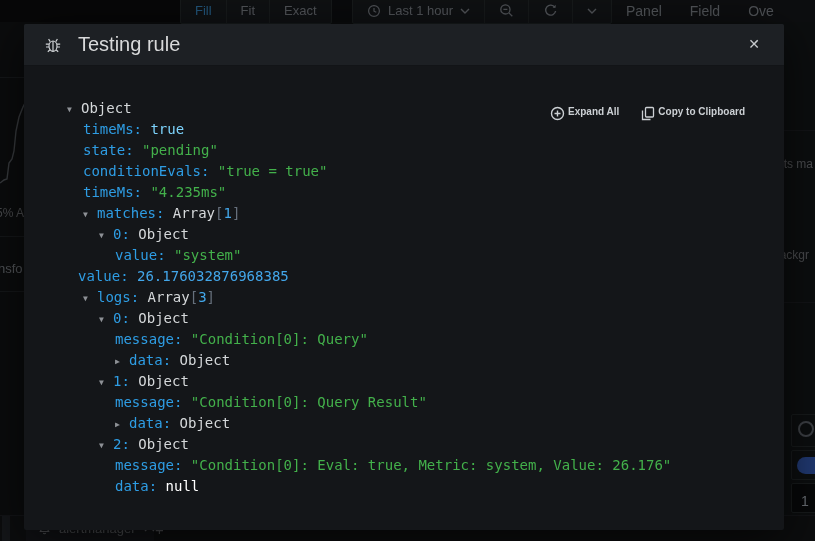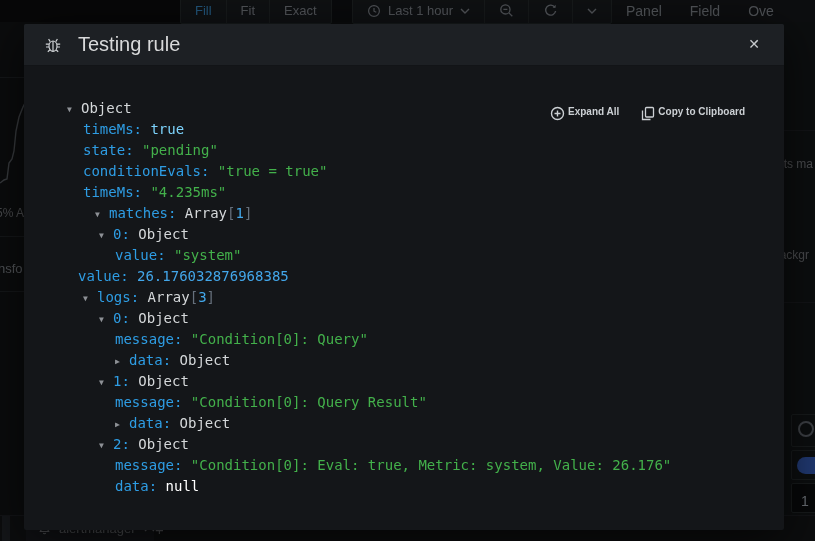--- a/index.html
+++ b/index.html
@@ -204,21 +204,21 @@
         <span>Copy to Clipboard</span>
       </div>
     </div>
 
     <div id="tree">
         <div class="trow" style="padding-left: 35px;"><span class="tarrow">▼</span><span class="tplain">Object</span></div>
         <div class="trow" style="padding-left: 51px;"><span class="tk">timeMs: </span><span class="t-bool">true</span></div>
         <div class="trow" style="padding-left: 51px;"><span class="tk">state: </span><span class="t-string">"pending"</span></div>
         <div class="trow" style="padding-left: 51px;"><span class="tk">conditionEvals: </span><span class="t-string">"true = true"</span></div>
         <div class="trow" style="padding-left: 51px;"><span class="tk">timeMs: </span><span class="t-string">"4.235ms"</span></div>
-        <div class="trow" style="padding-left: 51px; margin-left: 12px;"><span class="tarrow">▼</span><span class="tk">matches: </span><span class="tplain">Array</span><span class="tbr">[</span><span class="t-number">1</span><span class="tbr">]</span></div>
+        <div class="trow" style="padding-left: 51px;"><span class="tarrow">▼</span><span class="tk">matches: </span><span class="tplain">Array</span><span class="tbr">[</span><span class="t-number">1</span><span class="tbr">]</span></div>
         <div class="trow" style="padding-left: 67px;"><span class="tarrow">▼</span><span class="tk">0: </span><span class="tplain">Object</span></div>
         <div class="trow" style="padding-left: 83px;"><span class="tk">value: </span><span class="t-string">"system"</span></div>
         <div class="trow" style="padding-left: 46px;"><span class="tk">value: </span><span class="t-number">26.176032876968385</span></div>
         <div class="trow" style="padding-left: 51px;"><span class="tarrow">▼</span><span class="tk">logs: </span><span class="tplain">Array</span><span class="tbr">[</span><span class="t-number">3</span><span class="tbr">]</span></div>
         <div class="trow" style="padding-left: 67px;"><span class="tarrow">▼</span><span class="tk">0: </span><span class="tplain">Object</span></div>
         <div class="trow" style="padding-left: 83px;"><span class="tk">message: </span><span class="t-string">"Condition[0]: Query"</span></div>
         <div class="trow" style="padding-left: 83px;"><span class="tarrow">▶</span><span class="tk">data: </span><span class="tplain">Object</span></div>
         <div class="trow" style="padding-left: 67px;"><span class="tarrow">▼</span><span class="tk">1: </span><span class="tplain">Object</span></div>
         <div class="trow" style="padding-left: 83px;"><span class="tk">message: </span><span class="t-string">"Condition[0]: Query Result"</span></div>
         <div class="trow" style="padding-left: 83px;"><span class="tarrow">▶</span><span class="tk">data: </span><span class="tplain">Object</span></div>

